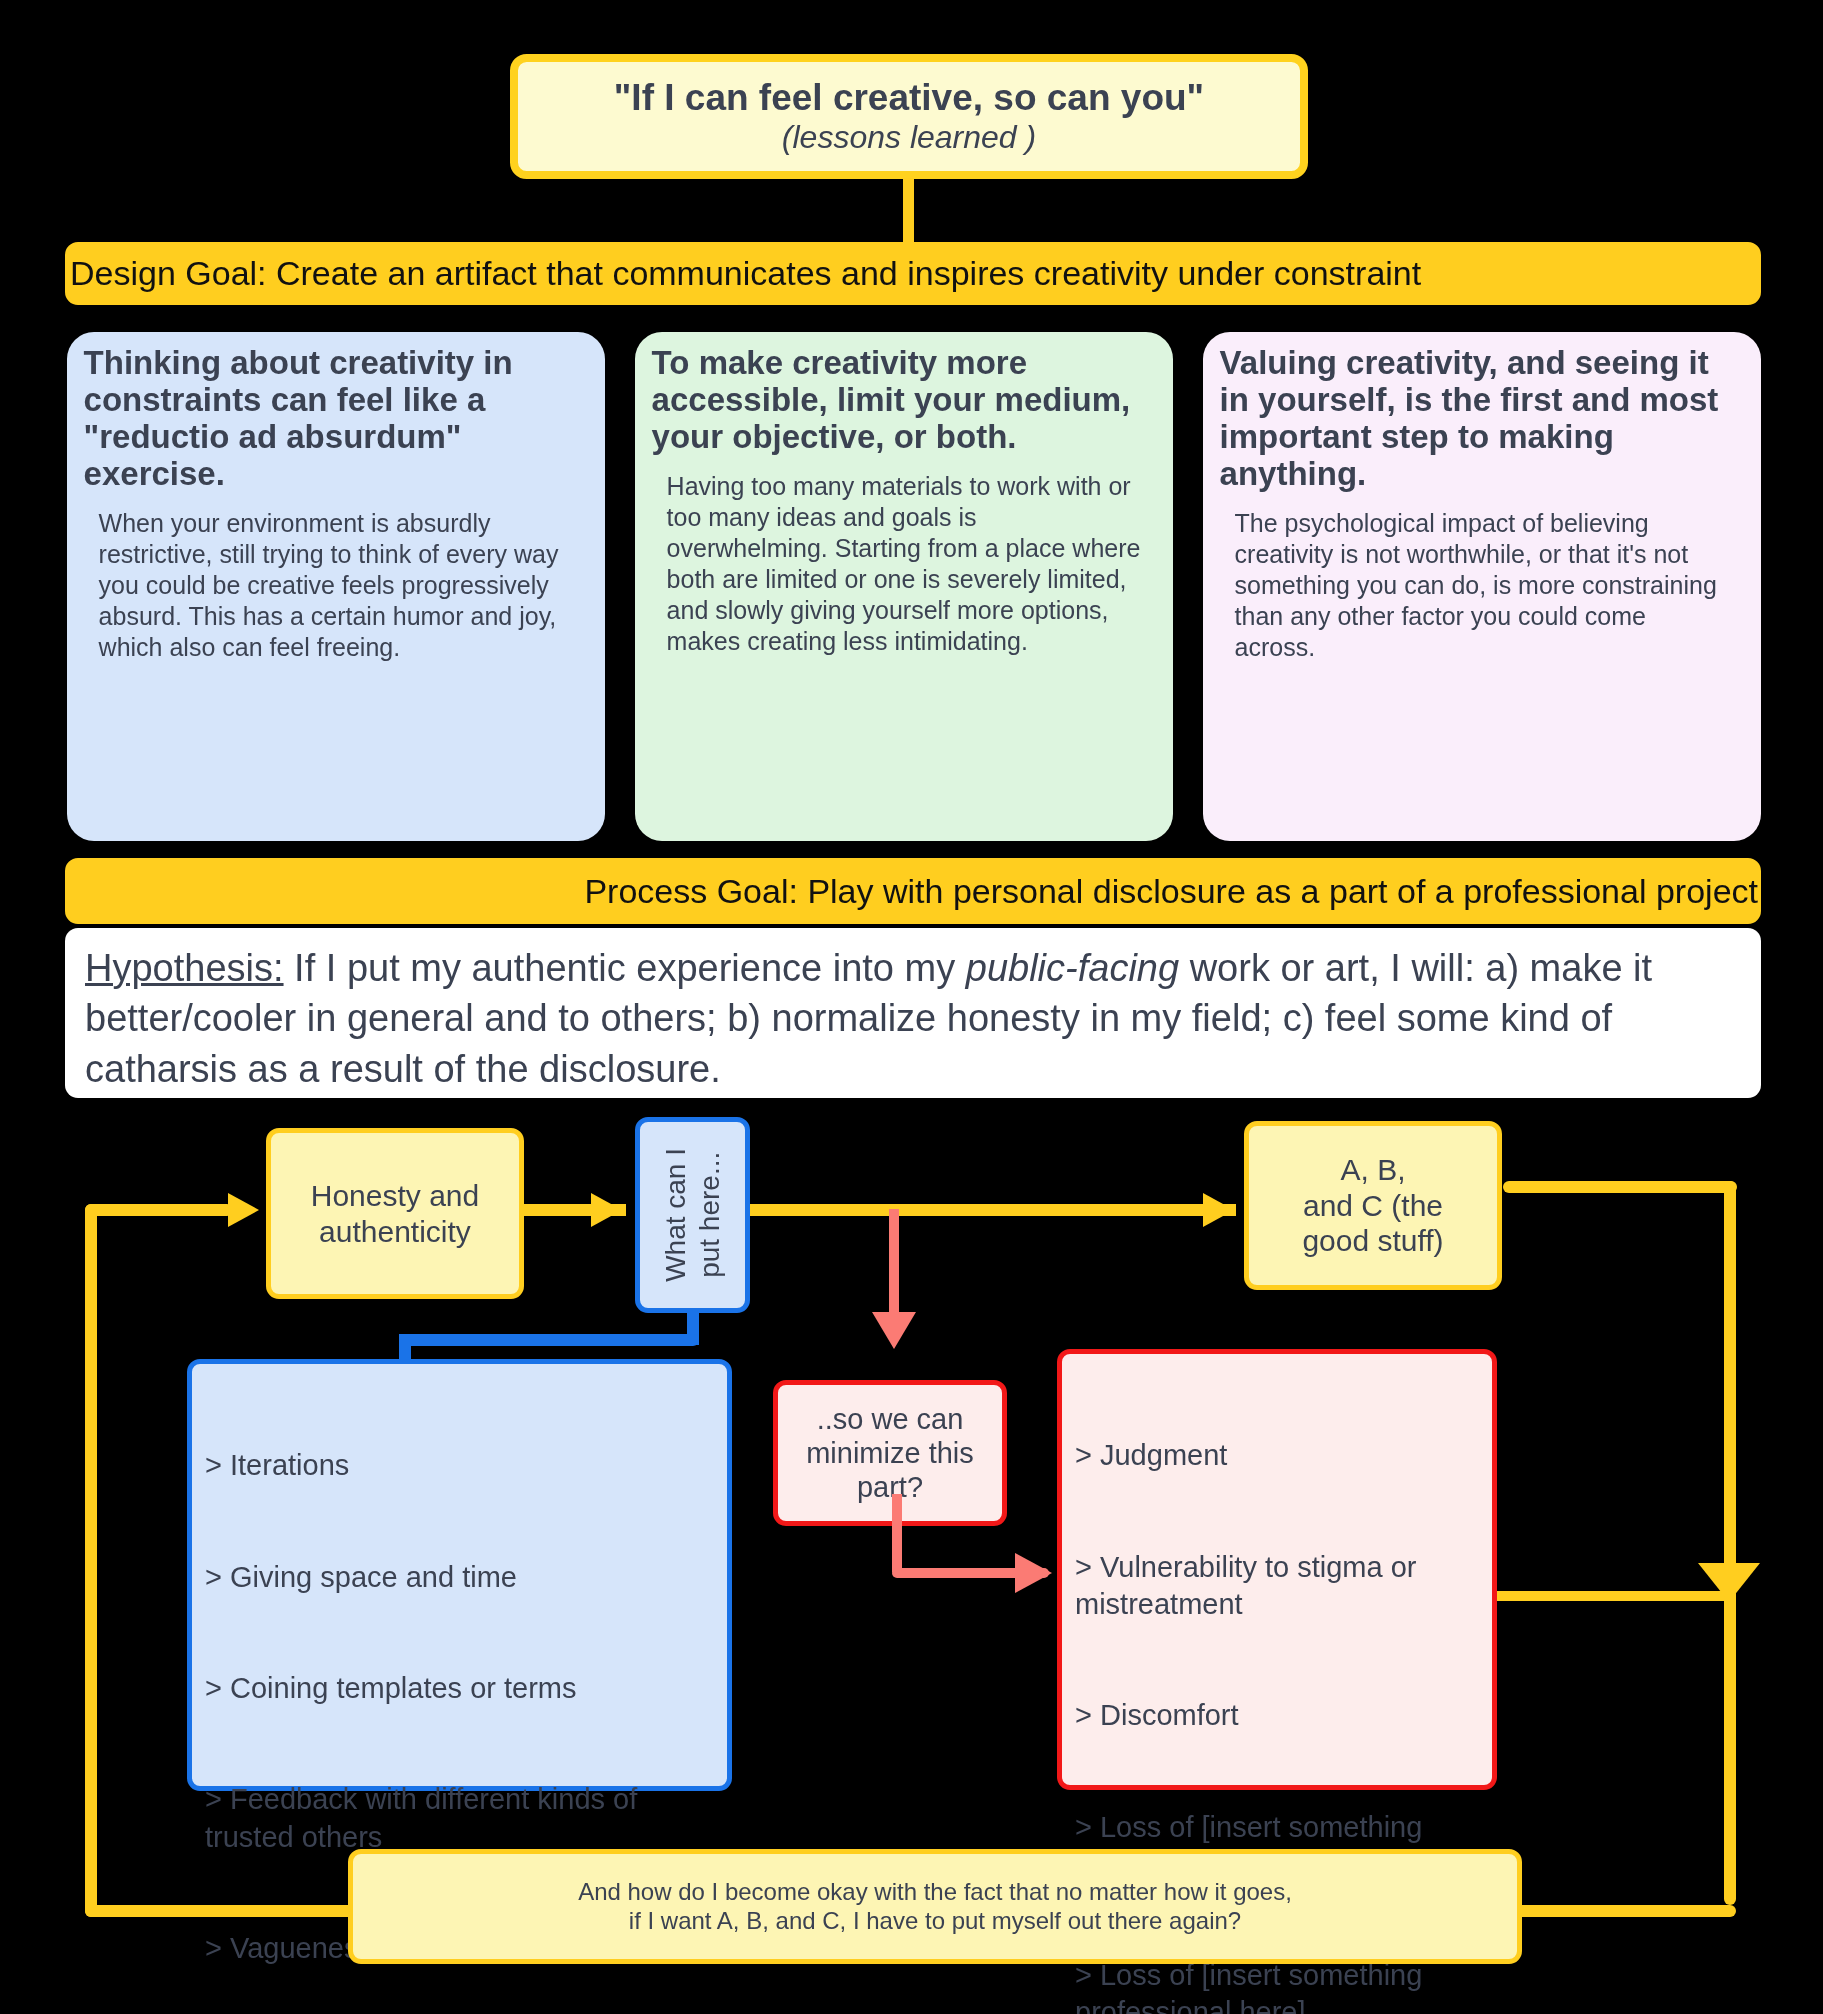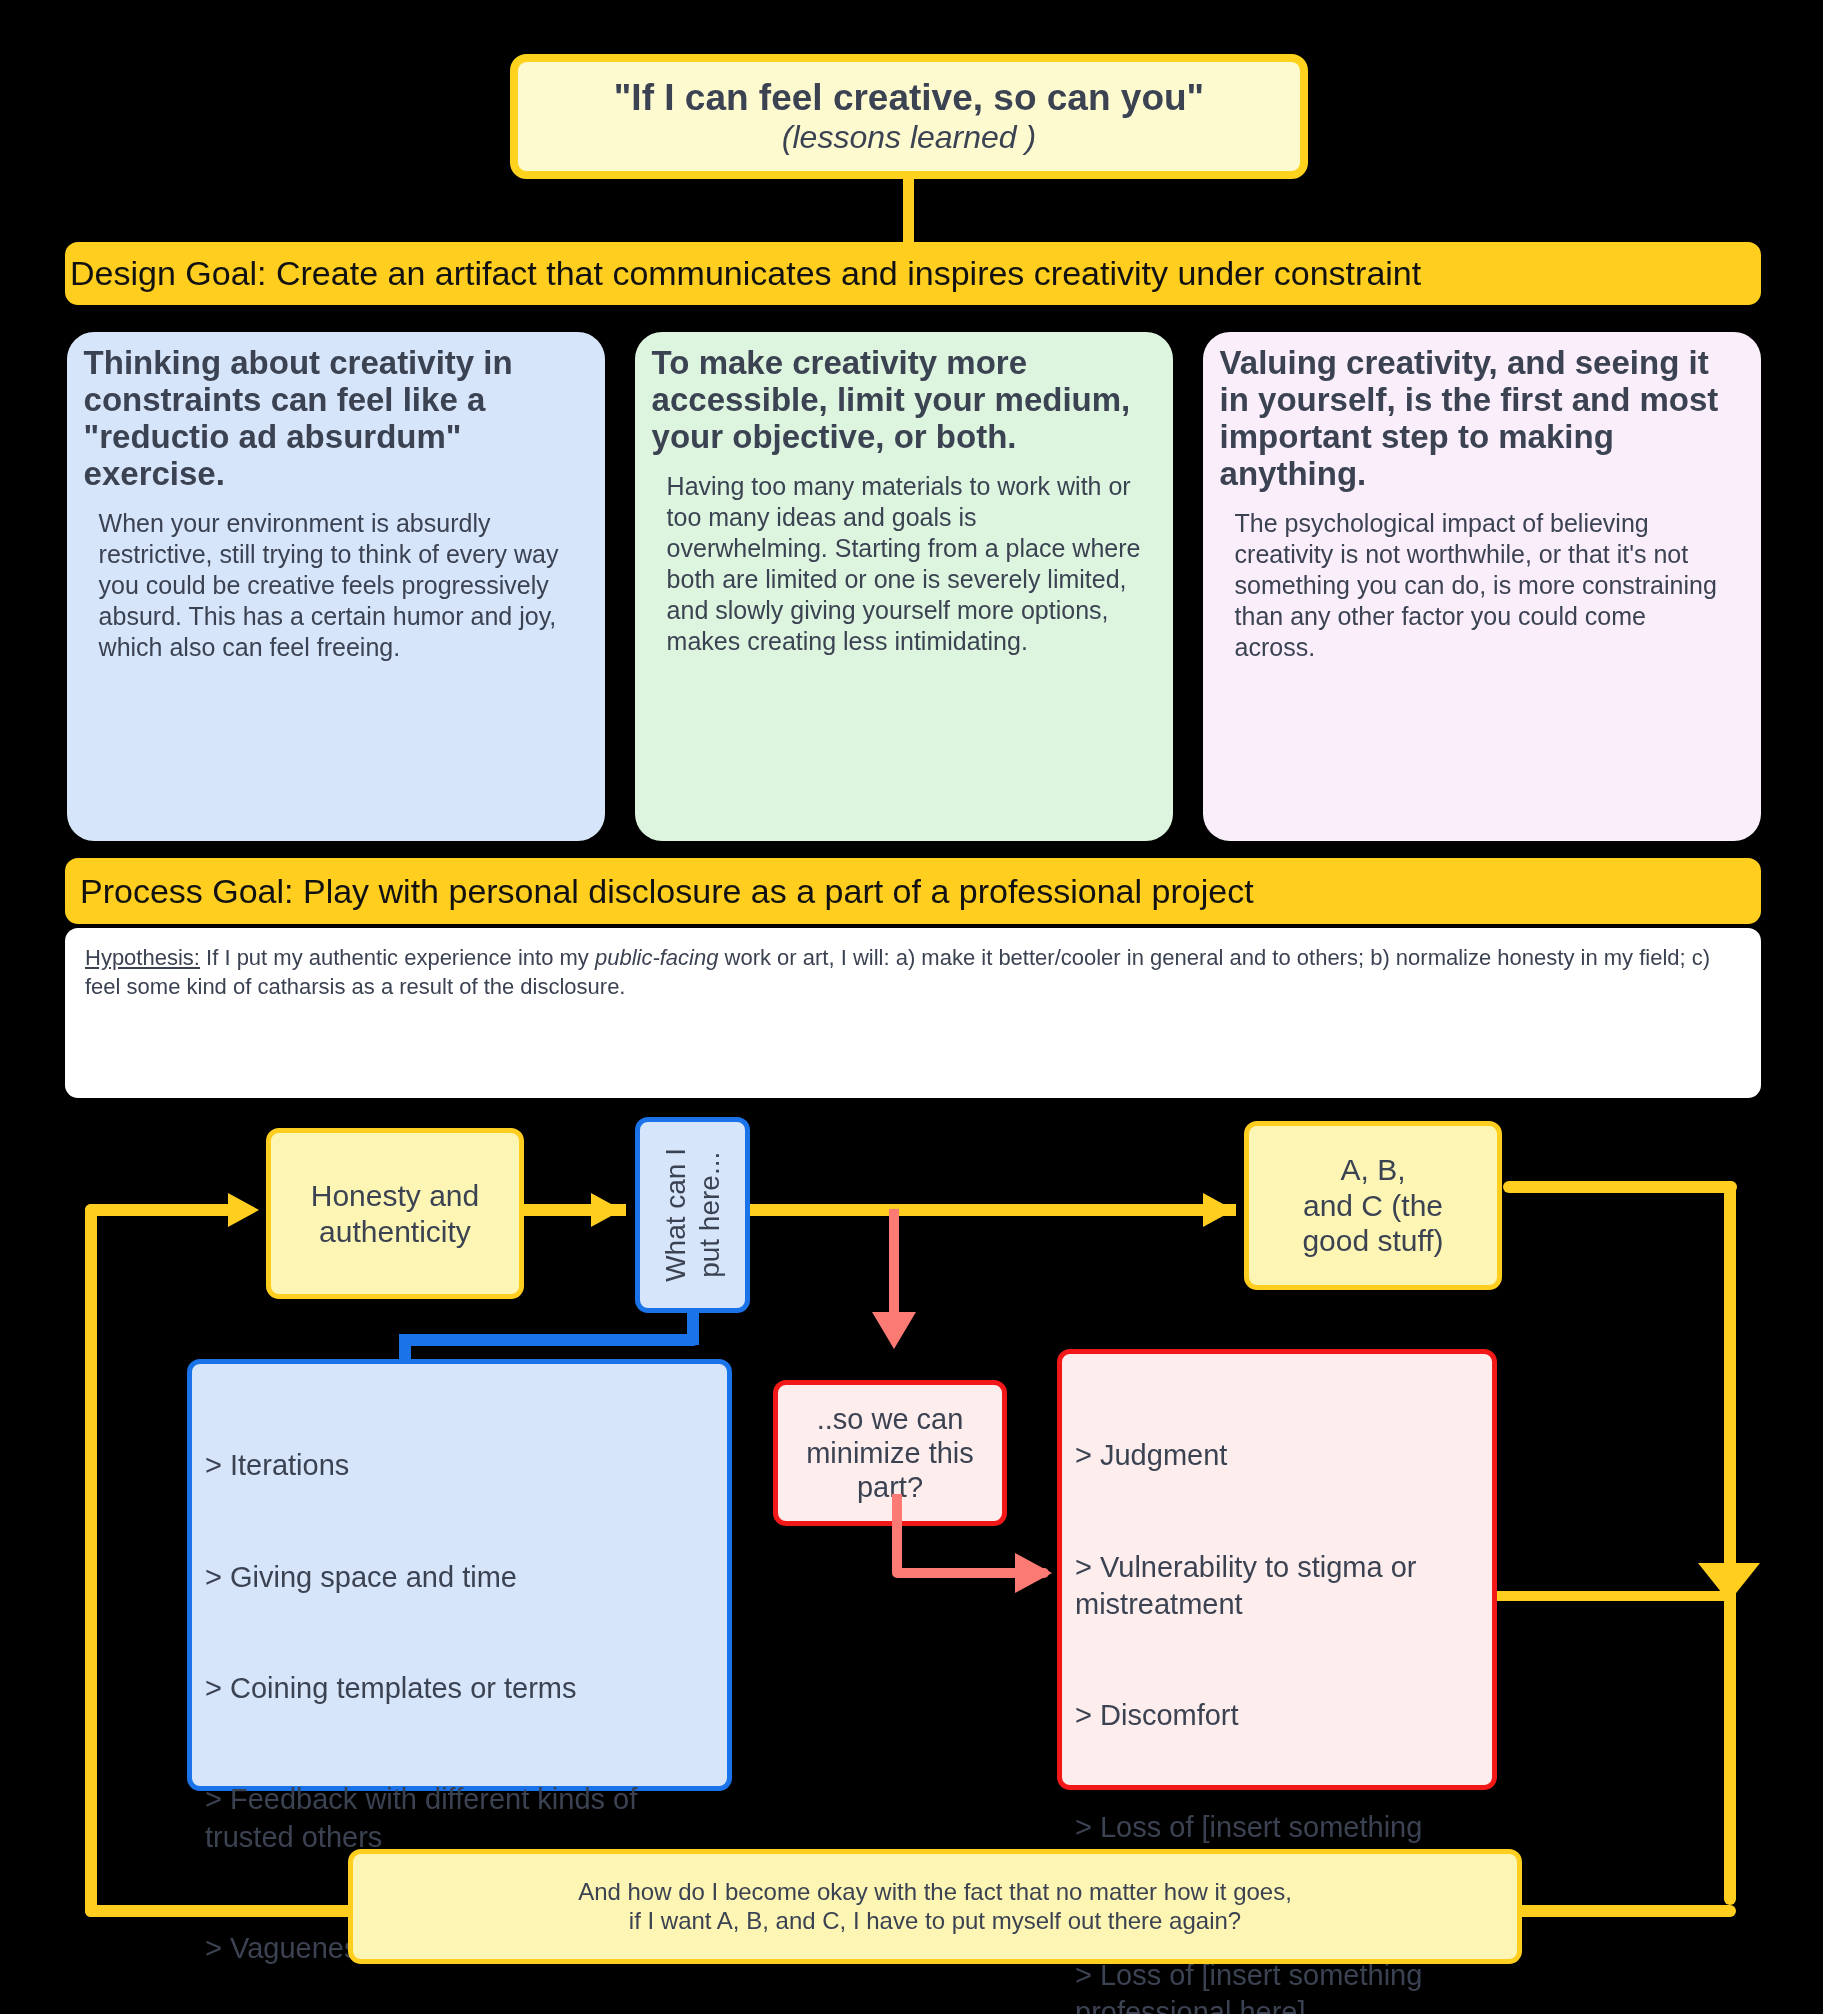--- a/index.html
+++ b/index.html
@@ -12,37 +12,37 @@
   .title-box{
     background:#FDFAD0;border:8.3px solid #FFD21E;border-radius:16.6px;
     display:flex;flex-direction:column;align-items:center;justify-content:center;
     text-align:center;
   }
   .title-main{font-size:37px;font-weight:bold;line-height:1.15;}
   .title-sub{font-size:32px;font-style:italic;line-height:1.15;}
 
   .banner{
     background:#FFCE1F;border:3.7px solid #FFCE1F;border-radius:13px;
-    display:flex;align-items:center;justify-content:flex-start;
+    display:flex;align-items:center;justify-content:flex-end;
     font-size:34px;color:#111;text-align:center;padding-left:12px;
   }
   .banner.left{justify-content:flex-start;padding-left:2px;}
 
   .note{
     border-radius:27px;padding:13px 16.6px 14.8px 16.6px;overflow:hidden;
   }
   .note h3{margin:0 0 3.7px 0;font-size:33px;font-weight:bold;line-height:1.12;}
   .note p{margin:15px;font-size:25px;line-height:1.24;}
   .note.blue  {background:#D6E5FA;}
   .note.green {background:#DDF5DF;}
   .note.purple{background:#FAEEFB;}
 
   .hypo{
     background:#fff;border-radius:13px;padding:14.8px 20px;
-    font-size:22px;line-height:1.33;
+    font-size:38px;line-height:1.33;
   }
   .hypo u{text-decoration:underline;}
   .hypo i{font-style:italic;}
 
   
   .node{
     border-radius:13px;display:flex;align-items:center;justify-content:center;
     text-align:center;line-height:1.18;
   }
   .node-yellow{background:#FDF5B4;border:5.5px solid #FFCE1F;font-size:30px;}

